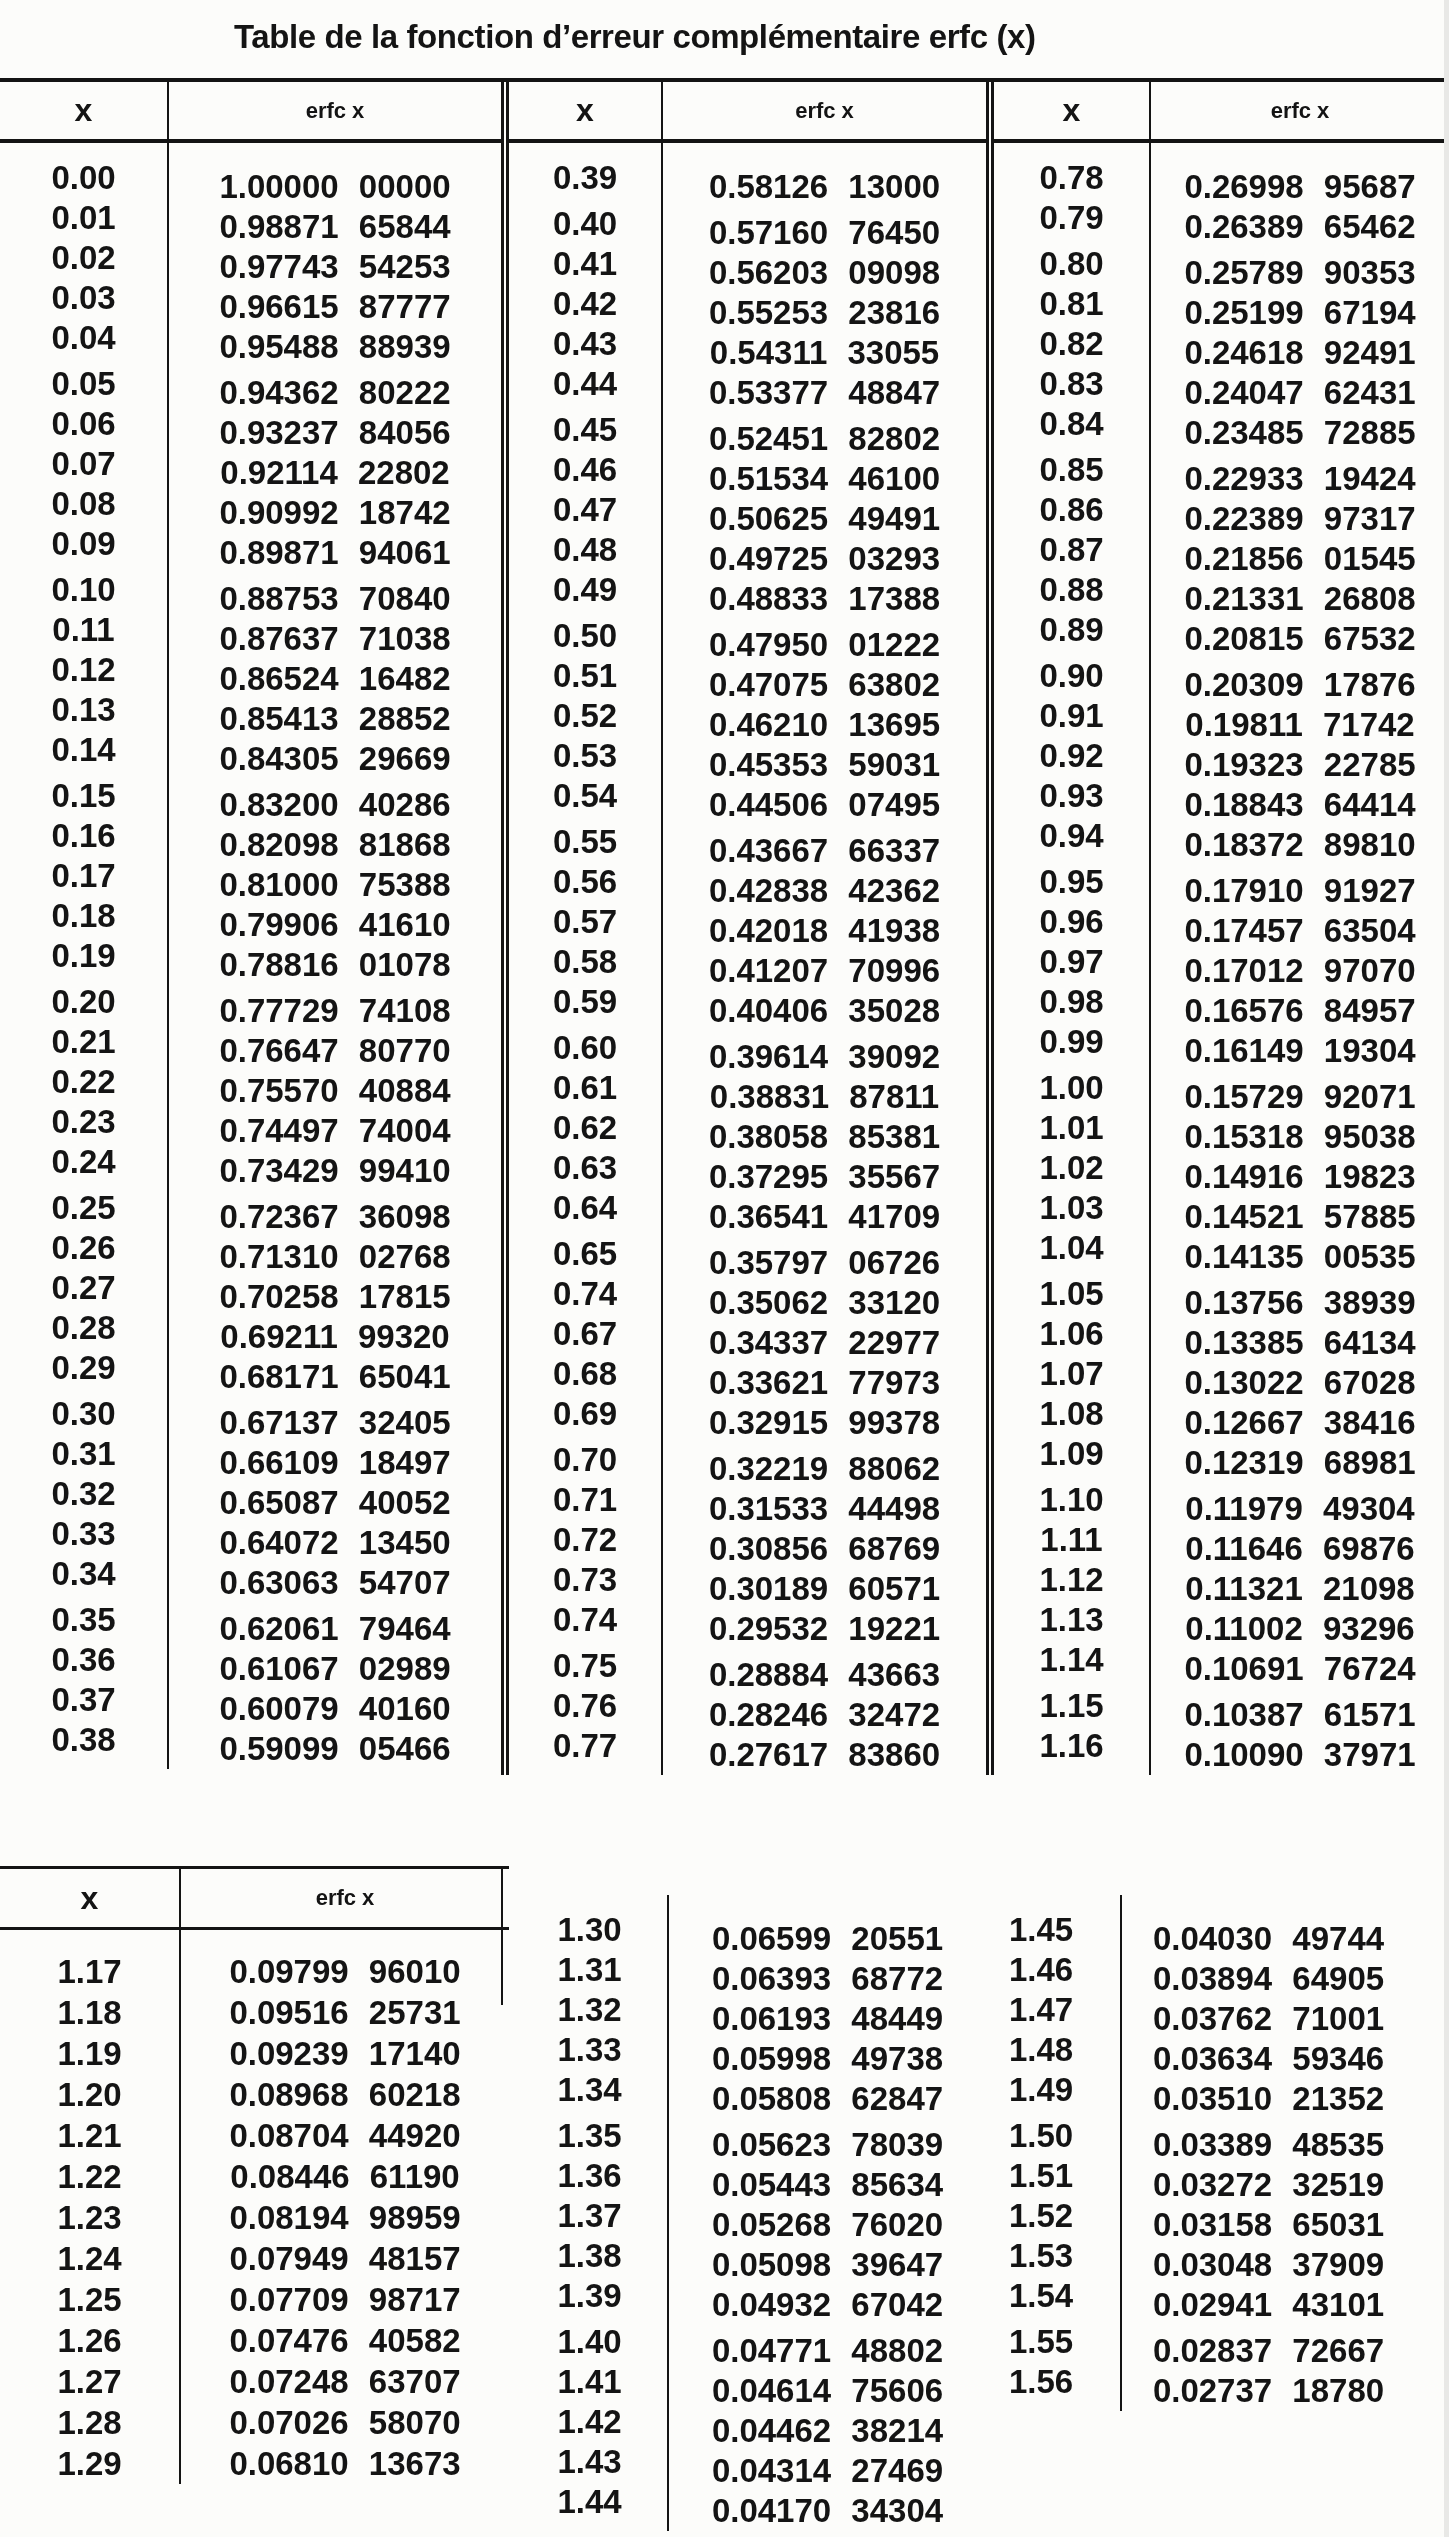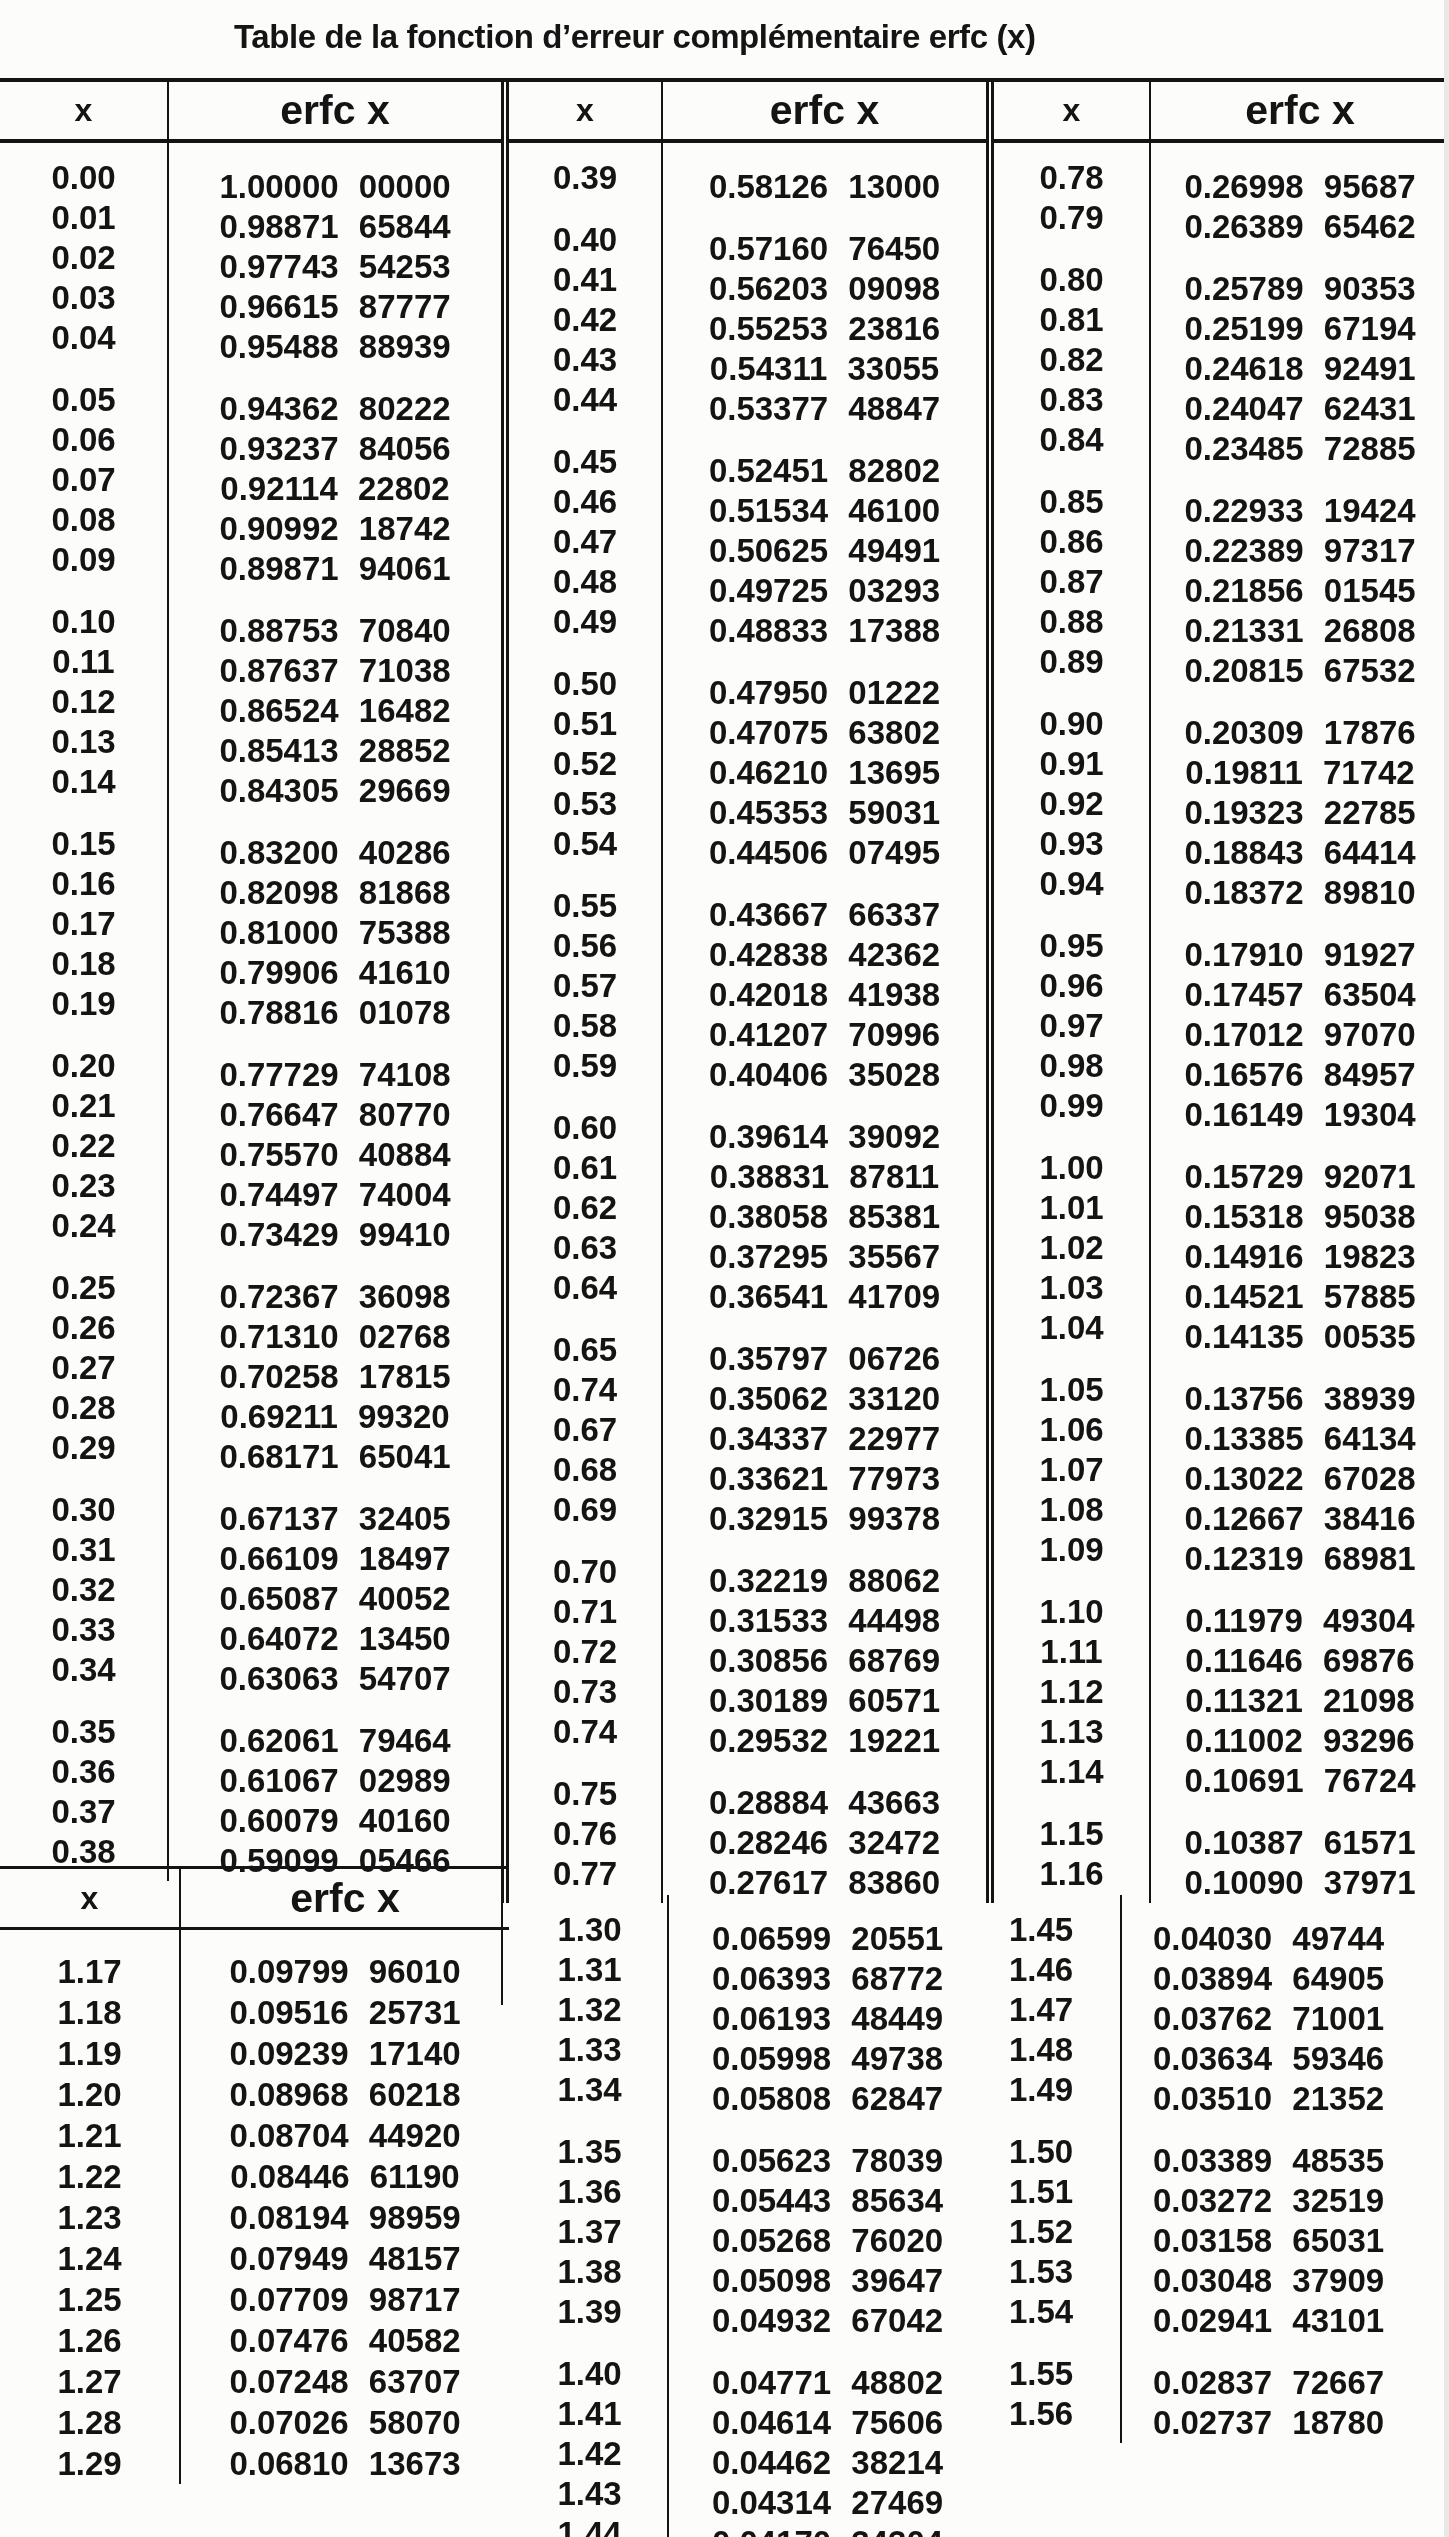--- a/index.html
+++ b/index.html
@@ -20,27 +20,27 @@
   }
   .block{display:flex;flex-direction:column;}
   .b1{width:501px;--xw:169px;}
   .b2{width:485px;--xw:154px;border-left:8px double #141414;}
   .b3{width:463px;--xw:157px;border-left:8px double #141414;}
   .head{display:flex;height:61px;border-bottom:4px solid #141414;}
   .xhead{
     width:var(--xw);border-right:2.4px solid #141414;display:flex;
     align-items:center;justify-content:center;font-size:32px;
   }
-  .ehead{flex:1;display:flex;align-items:center;justify-content:center;font-size:41px;}
+  .ehead{flex:1;display:flex;align-items:center;justify-content:center;font-size:22px;}
   .tbody{display:flex;align-items:stretch;}
   .xcol{width:var(--xw);border-right:2.4px solid #141414;padding-top:15px;}
   .ecol{flex:1;padding-top:24px;}
   .cell{height:40px;line-height:40px;font-size:33px;text-align:center;white-space:nowrap;}
   .ecol .cell{word-spacing:11px;}
-  .gap{margin-top:22px;}
+  .gap{margin-top:6px;}
   
   .bottomsec{position:absolute;top:1866px;left:0;width:1450px;height:672px;}
   .bleft{
     position:absolute;left:0;top:0;width:509px;--xw:181px;
     border-top:3.2px solid #141414;display:flex;flex-direction:column;
   }
   .bleft .head{height:61px;border-bottom:3.2px solid #141414;}
   .bleft .xcol,.bleft .ecol{padding-top:20.7px;}
   .bleft .cell{height:41px;line-height:41px;}
   .bmid{position:absolute;left:512px;top:29px;width:474px;--xw:157px;}

